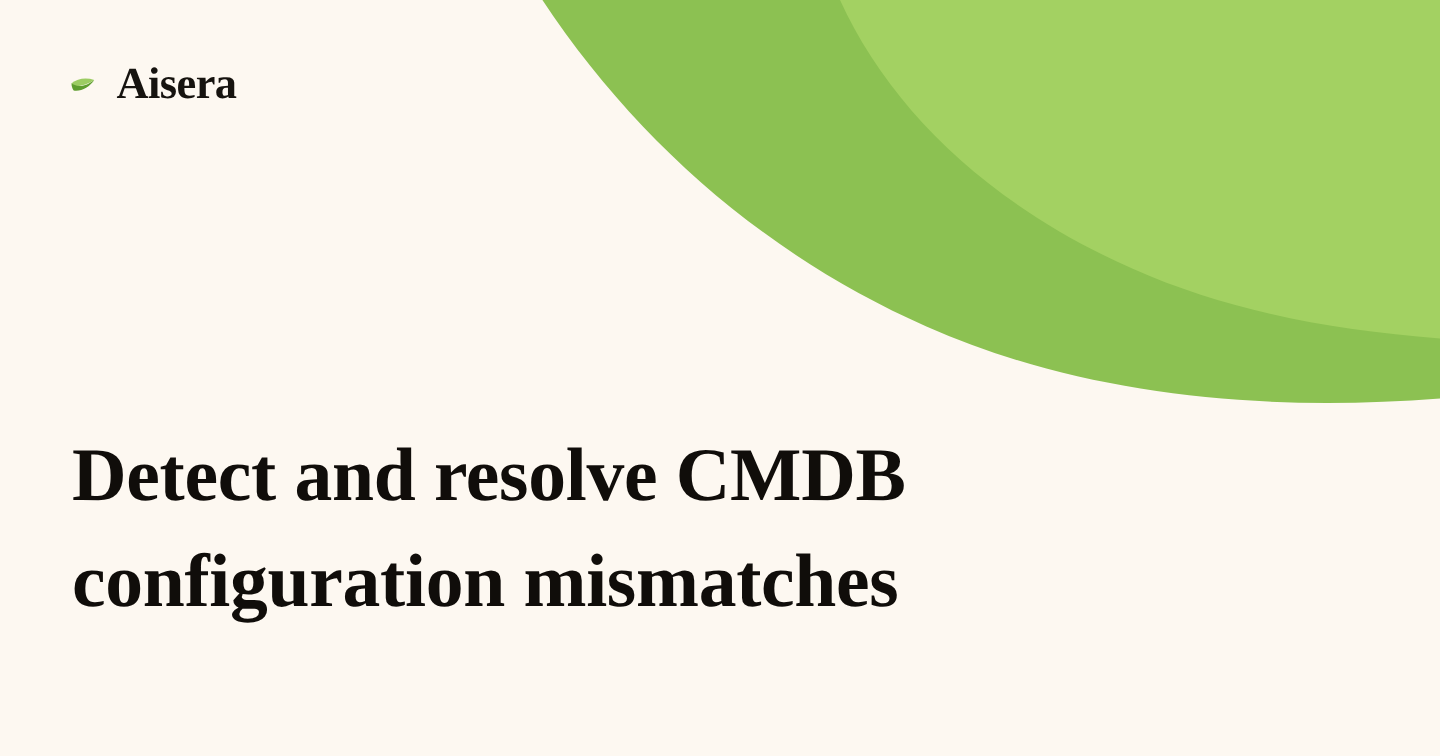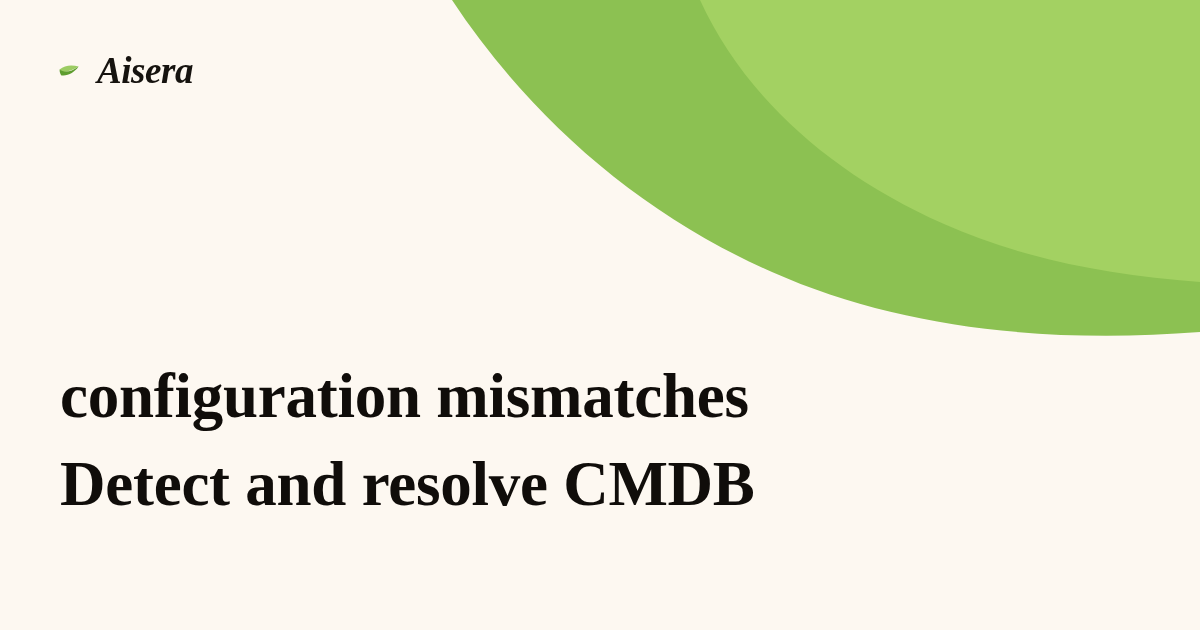--- a/index.html
+++ b/index.html
@@ -53,21 +53,20 @@
   }
 
   .brand-name {
     font-family: "Liberation Serif", serif;
     font-weight: bold;
     font-size: 37px;
     line-height: 1;
     letter-spacing: -0.012em;
     color: #16130f;
     white-space: nowrap;
-    font-style: italic;
   }
 
   
   .headline {
     position: absolute;
     left: 60px;
     top: 352px;
     width: 900px;
     margin: 0;
     z-index: 5;
@@ -109,17 +108,17 @@
 
   <div class="brand">
     <svg class="brand-mark" viewBox="0 0 30 30" xmlns="http://www.w3.org/2000/svg" aria-hidden="true">
       <path fill="#9ccc63" d="M1.6 10.4 C6.6 6.2, 13.8 5.4, 20.6 7.6 C16.2 10.6, 10.4 12.6, 4.6 13.2 Z"></path>
       <path fill="#5e9d2f" d="M1.6 10.4 C4.6 12.8, 11.2 14.8, 20.6 7.6 C16.6 13.4, 9.8 17.4, 3.4 16.4 C2.2 14.8, 1.5 12.6, 1.6 10.4 Z"></path>
     </svg>
     <span class="brand-name">Aisera</span>
   </div>
 
   <h1 class="headline">
+    <span class="headline-line">Detect and resolve CMDB</span>
     <span class="headline-line">configuration mismatches</span>
-    <span class="headline-line">Detect and resolve CMDB</span>
   </h1>
 
 </div>
 
 </body></html>

